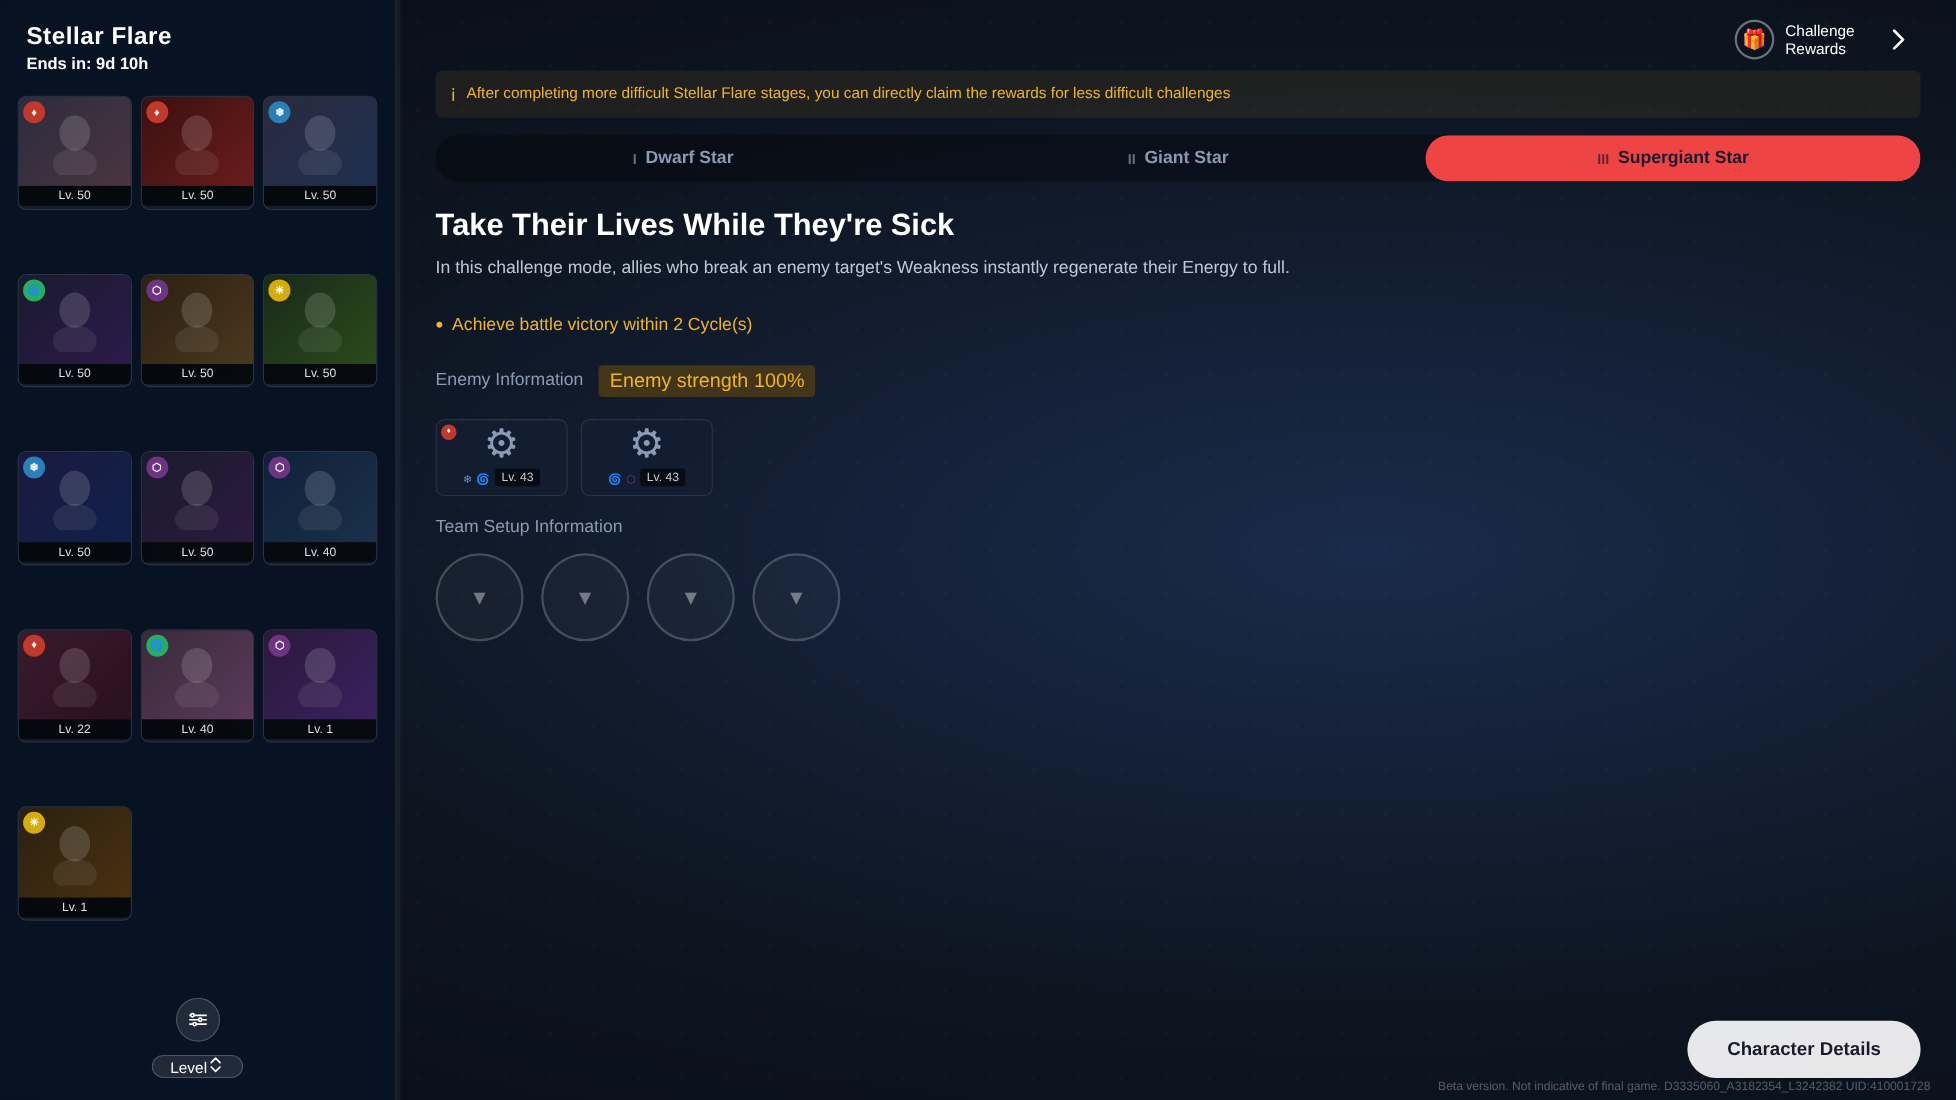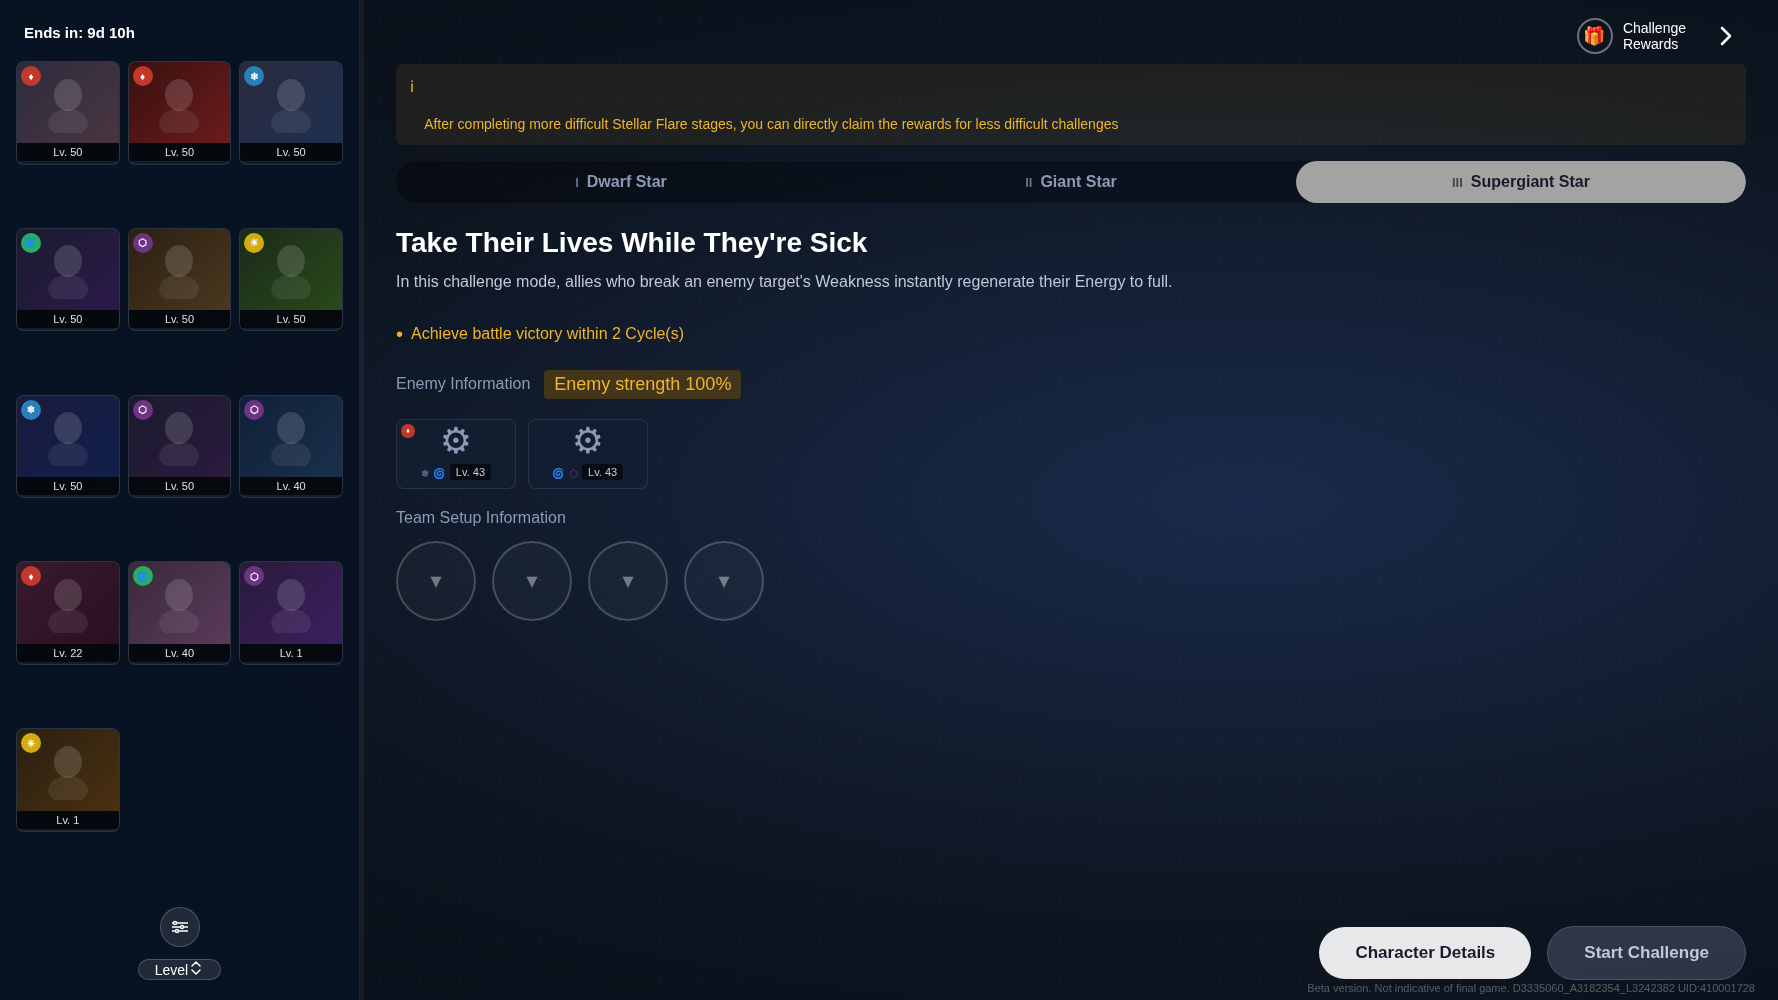--- a/index.html
+++ b/index.html
@@ -225,21 +225,20 @@
       color: #f0b429;
       font-size: 16px;
       margin-top: 1px;
       flex-shrink: 0;
     }
 
     .notice-text {
       color: #f0b429;
       font-size: 14px;
       line-height: 1.5;
-      margin-top: 40px;
     }
 
     
     .tabs {
       display: flex;
       gap: 0;
       margin-bottom: 24px;
       border-radius: 24px;
       overflow: hidden;
       background: rgba(0,0,0,0.3);
@@ -254,21 +253,21 @@
       cursor: pointer;
       color: #8a9bb5;
       display: flex;
       align-items: center;
       justify-content: center;
       gap: 8px;
       border-radius: 24px;
     }
 
     .tab.active {
-      background: #a3a3a3;
+      background: #ef4444;
       color: #1a1a2e;
     }
 
     
     .challenge-title {
       font-size: 28px;
       font-weight: 700;
       color: #fff;
       margin-bottom: 10px;
     }
@@ -489,20 +488,21 @@
       opacity: 0.7;
     }
   </style>
 </head>
 <body>
 
 <div class="bg"></div>
 
 <aside class="sidebar">
   <div class="sidebar-header">
+    <div class="sidebar-title">Stellar Flare</div>
     <div class="sidebar-subtitle">
       <span>Ends in:</span>&nbsp;<span>9d 10h</span>
     </div>
   </div>
 
   <div class="character-grid">
 
   <div class="char-card">
         <div class="char-face portrait-1">
           <svg width="50" height="60" viewBox="0 0 50 60">
@@ -743,18 +743,17 @@
     <div class="team-slots">
       <div class="team-slot">▾</div>
       <div class="team-slot">▾</div>
       <div class="team-slot">▾</div>
       <div class="team-slot">▾</div>
     </div>
   </div>
 
   <div class="bottom-bar">
     <button class="btn-character-details">Character Details</button>
-    <button class="btn-start-challenge">Start Challenge</button>
   </div>
 
   <div class="version-text">Beta version. Not indicative of final game. D3335060_A3182354_L3242382  UID:410001728</div>
 
 </main>
 
 </body></html>

